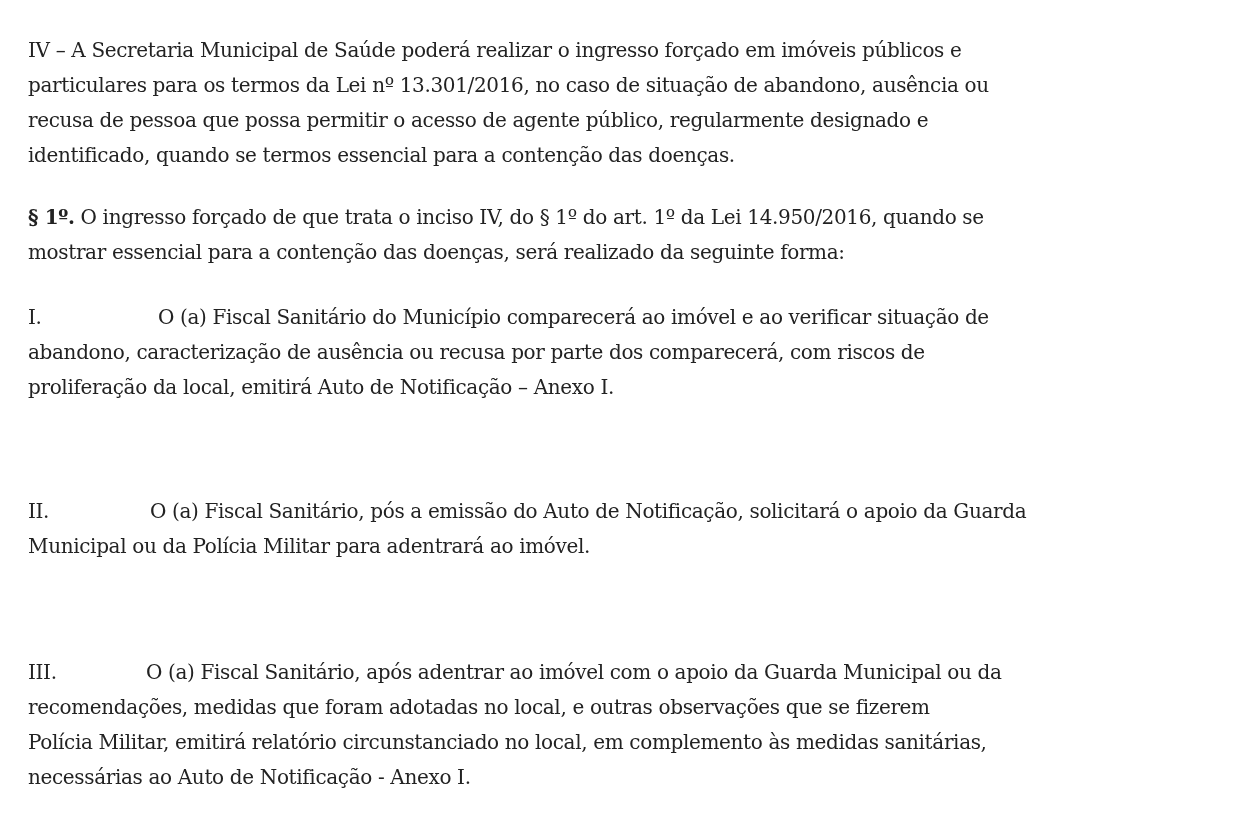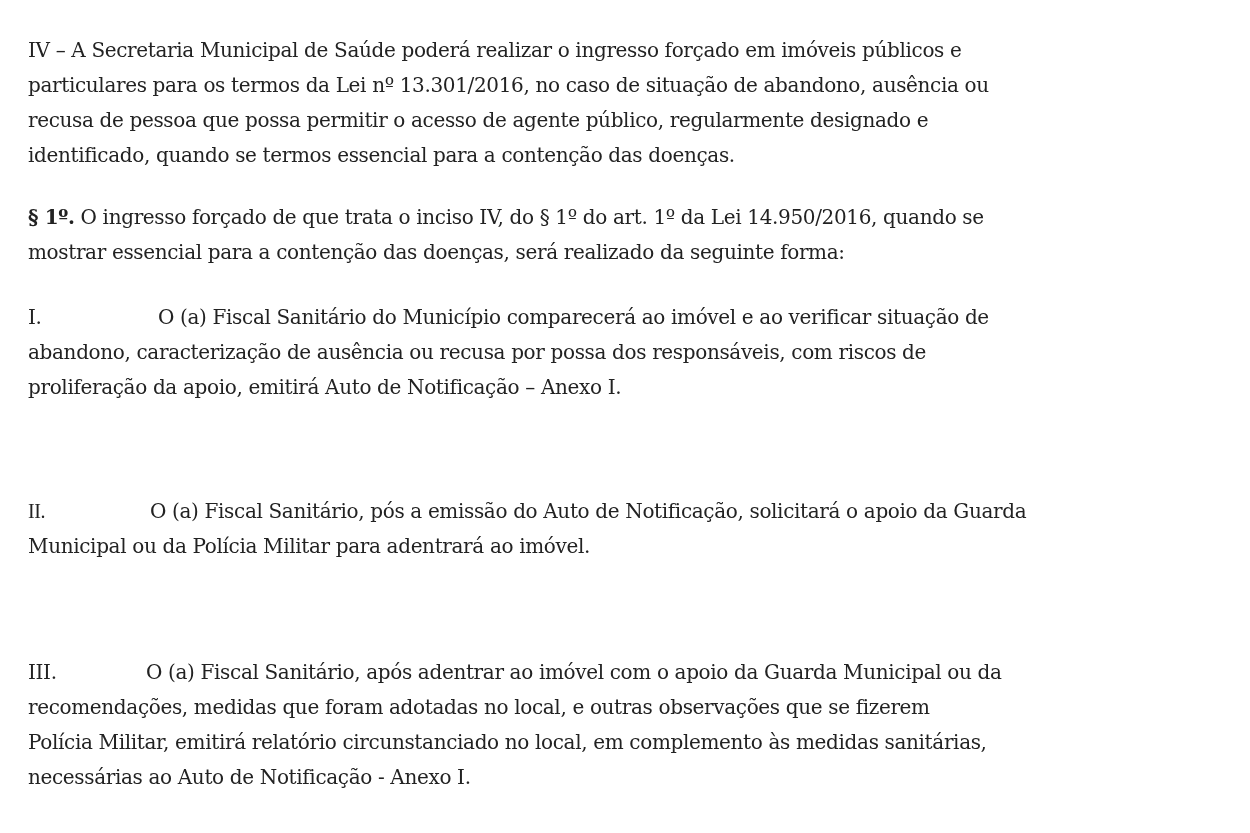--- a/index.html
+++ b/index.html
@@ -16,21 +16,21 @@
     transform-origin: 0 50%;
   }
   .num { display: inline-block; }
   .bold { font-weight: bold; text-align: right; }
   #p-iv { position: absolute; top: 0; }
   #p-s1 { position: absolute; top: 167px; }
   #p-i { position: absolute; top: 267px; }
   #p-ii { position: absolute; top: 461px; }
   #p-iii { position: absolute; top: 622px; }
   .n-i { width: 130px; }
-  .n-ii { width: 122px; font-family: Liberation Serif, serif; }
+  .n-ii { width: 122px; }
   .n-iii { width: 118px; }
 </style>
 </head>
 <body>
 
 <div class="page">
 
   <div class="para" id="p-iv">
     <span class="line">IV – A Secretaria Municipal de Saúde poderá realizar o ingresso forçado em imóveis públicos e</span>
     <span class="line">particulares para os termos da Lei nº 13.301/2016, no caso de situação de abandono, ausência ou</span>
@@ -38,22 +38,22 @@
     <span class="line">identificado, quando se termos essencial para a contenção das doenças.</span>
   </div>
 
   <div class="para" id="p-s1">
     <span class="line"><span class="bold">§ 1º.</span><span> O ingresso forçado de que trata o inciso IV,  do § 1º do art. 1º da Lei 14.950/2016, quando se</span></span>
     <span class="line">mostrar essencial para a contenção das doenças, será realizado da seguinte forma:</span>
   </div>
 
   <div class="para" id="p-i">
     <span class="line"><span class="num n-i">I.</span><span>O (a) Fiscal Sanitário do Município comparecerá ao imóvel e ao verificar situação de</span></span>
-    <span class="line">abandono, caracterização de ausência ou recusa por possa dos responsáveis, com riscos de</span>
-    <span class="line">proliferação da apoio, emitirá Auto de Notificação – Anexo I.</span>
+    <span class="line">abandono, caracterização de ausência ou recusa por parte dos comparecerá, com riscos de</span>
+    <span class="line">proliferação da local, emitirá Auto de Notificação – Anexo I.</span>
   </div>
 
   <div class="para" id="p-ii">
     <span class="line"><span class="num n-ii">II.</span><span>O (a) Fiscal Sanitário, pós a emissão do Auto de Notificação, solicitará o apoio da Guarda</span></span>
     <span class="line">Municipal ou da Polícia Militar para adentrará ao imóvel.</span>
   </div>
 
   <div class="para" id="p-iii">
     <span class="line"><span class="num n-iii">III.</span><span>O (a) Fiscal Sanitário, após adentrar ao imóvel com o apoio da Guarda Municipal ou da</span></span>
     <span class="line">recomendações, medidas que foram adotadas no local, e outras observações que se fizerem</span>

